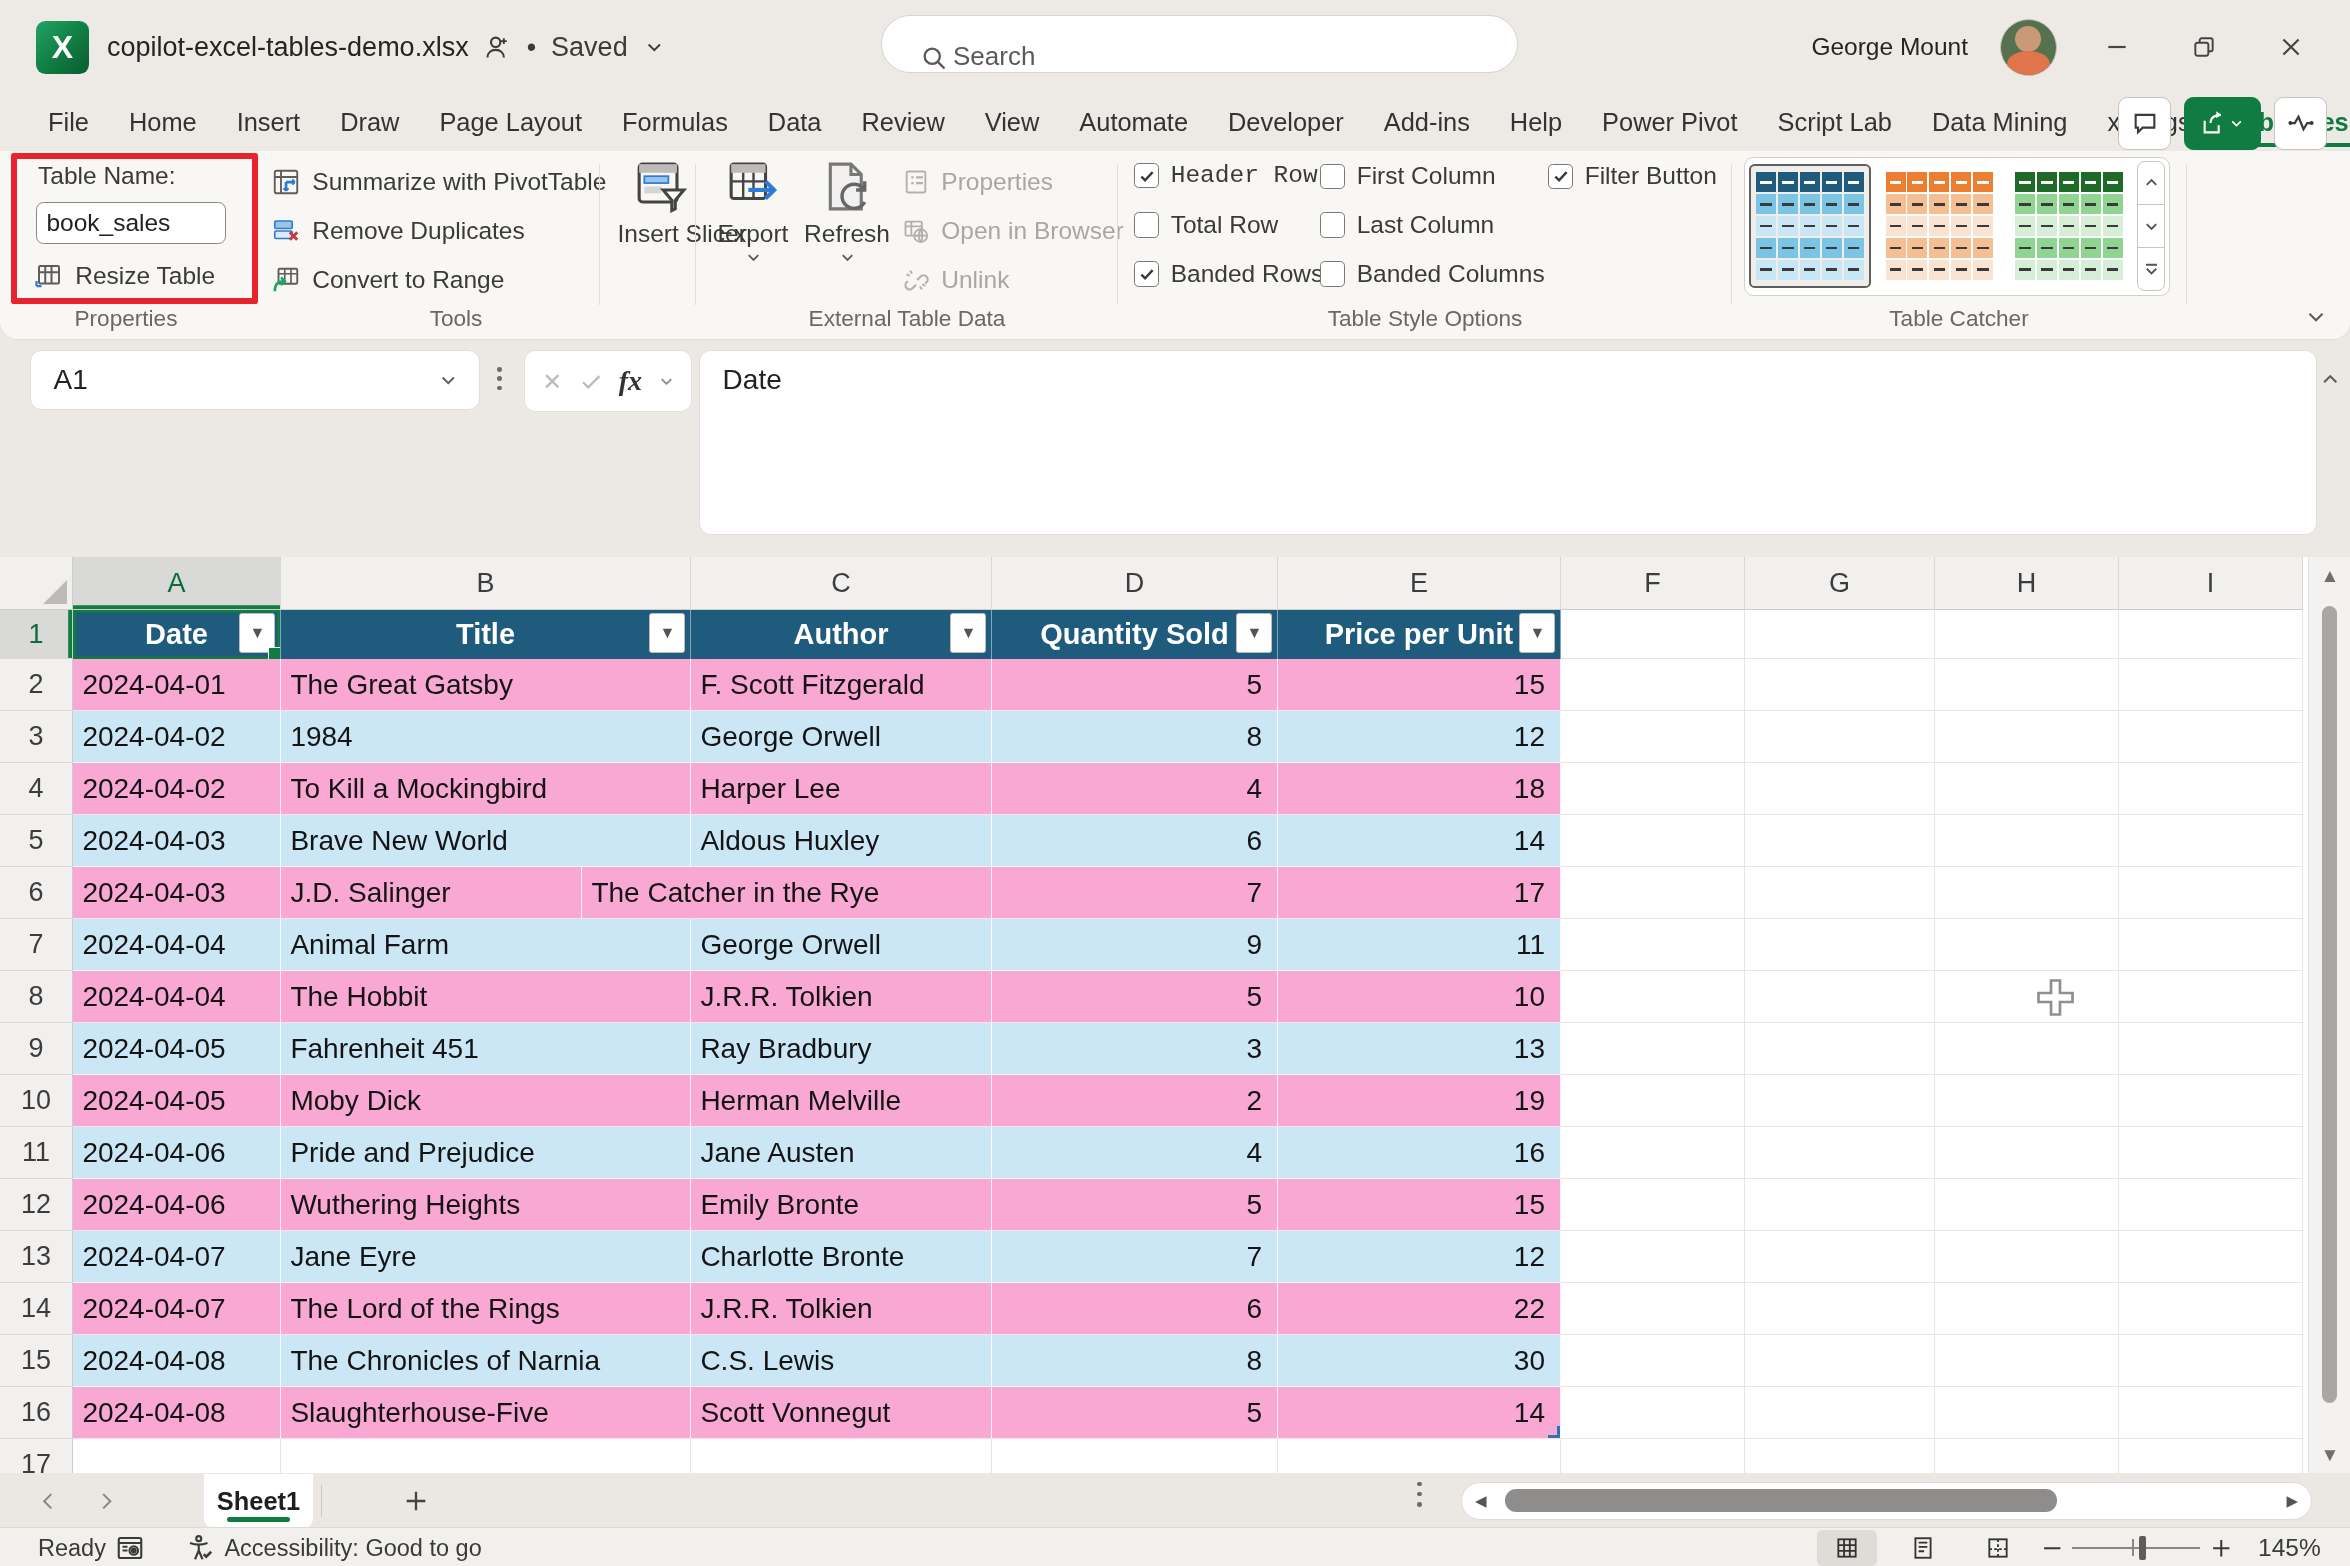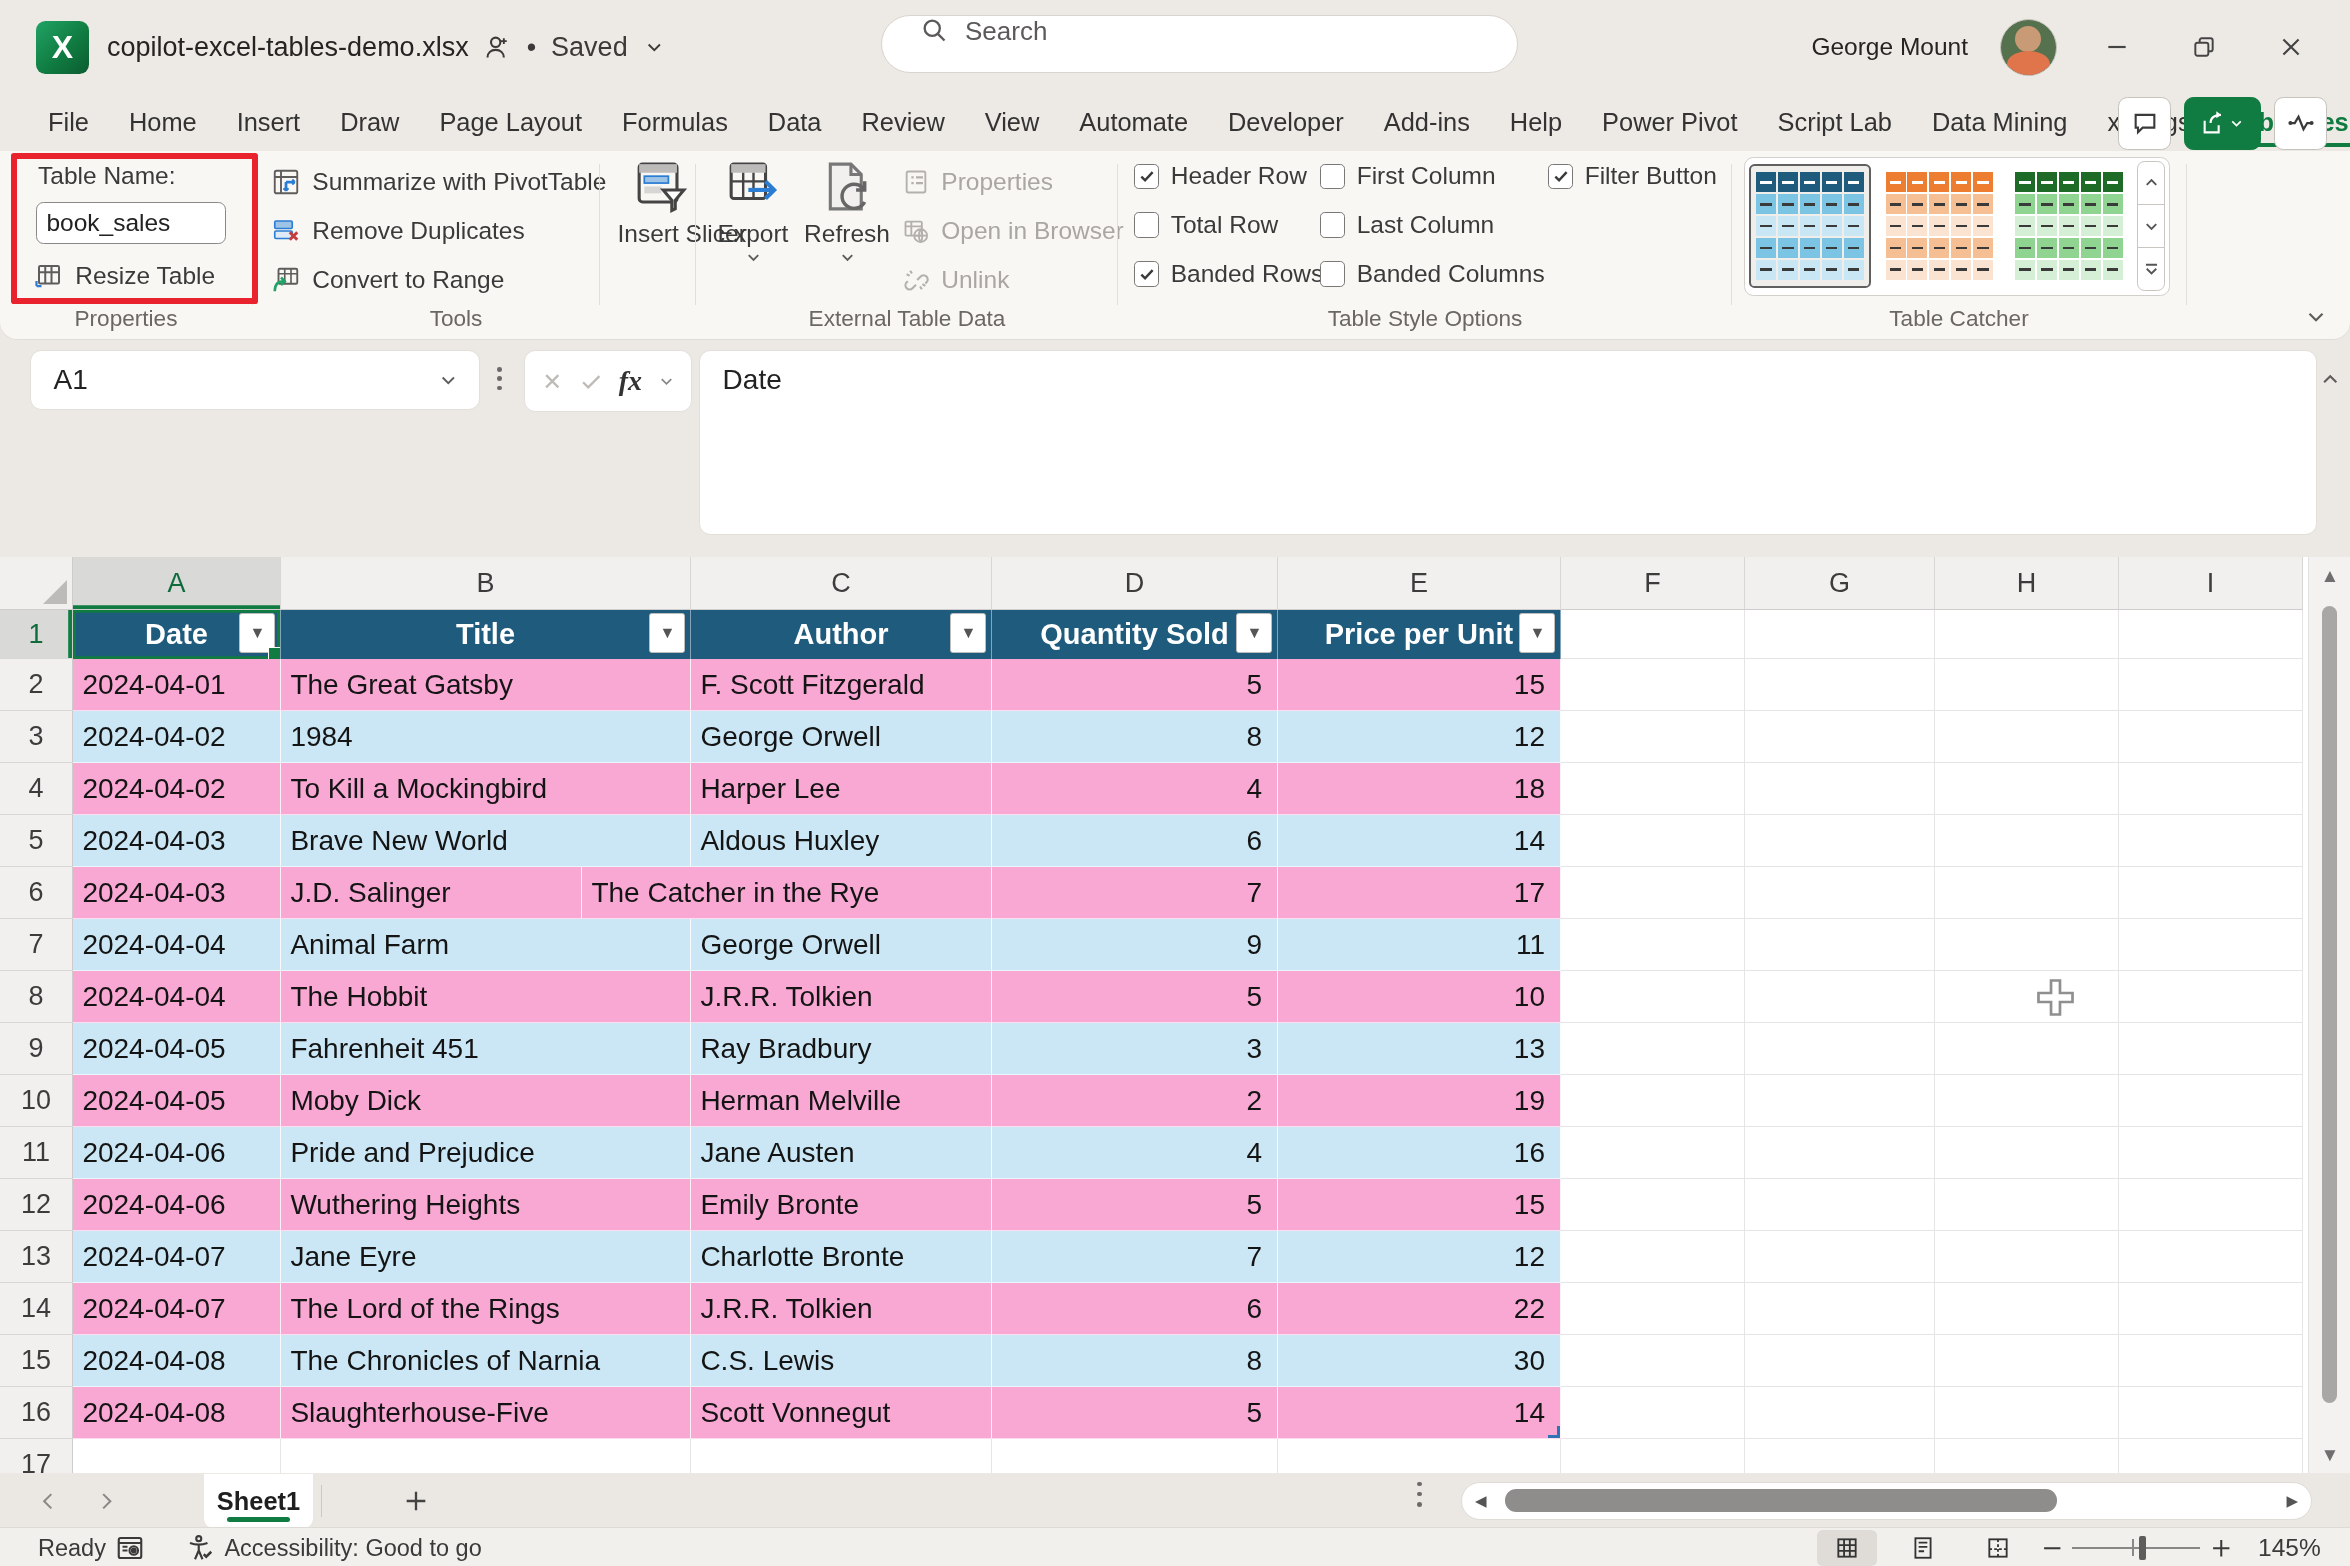--- a/index.html
+++ b/index.html
@@ -10,21 +10,21 @@
   svg{display:block}
 
   
   .titlebar{position:absolute;left:0;top:0;width:2350px;height:94px;background:#EDE9E5}
   .xl-logo{position:absolute;left:36px;top:21px;width:53px;height:53px;border-radius:9.4px;
            background:linear-gradient(135deg,#21A366 0%,#107C41 55%,#0B5C30 100%);
            display:flex;align-items:center;justify-content:center;color:#fff;font-weight:bold;font-size:32px}
   .fname{position:absolute;left:107px;top:0;height:94px;display:flex;align-items:center;gap:15px;font-size:27px;color:#252423}
   .fname .sub{color:#3b3a39}
   .searchpill{position:absolute;left:881px;top:15px;width:637px;height:58px;background:#fff;border:0.9px solid #D8D4CF;
-              border-radius:29px;display:flex;align-items:flex-start;padding-left:38px;gap:17px;box-sizing:border-box}
+              border-radius:29px;display:flex;align-items:flex-end;padding-left:38px;gap:5px;box-sizing:border-box}
   .searchpill .ph{font-size:26px;color:#5c5a58}
   .tb-right{position:absolute;right:0;top:0;height:94px;display:flex;align-items:center;gap:32px;padding-right:32px}
   .username{font-size:24.5px;color:#252423}
   .avatar{width:55px;height:55px;border-radius:50%;background:#55714d;position:relative;overflow:hidden;border:0.9px solid #c9c5c0}
   .avatar::before{content:"";position:absolute;left:14px;top:6.6px;width:26px;height:26px;border-radius:50%;background:#c99a76}
   .avatar::after{content:"";position:absolute;left:5.6px;top:31px;width:43px;height:26px;border-radius:50% 50% 0 0;background:#e0744a}
   .winbtn{width:55px;height:55px;display:flex;align-items:center;justify-content:center;color:#444}
 
   
   .tabrow{position:absolute;left:0;top:94px;width:2350px;height:56px;background:#EDE9E5}
@@ -339,21 +339,21 @@
         <path d="M9 15l-3 3a3.5 3.5 0 0 1-5-5l1-1" transform="translate(3 1)"></path>
         <path d="M12 9l3-3a3.5 3.5 0 0 1 5 5l-1 1" transform="translate(1 3)"></path>
         <path d="M7 4l1.5 2.5M4 7l2.5 1.5M17 20l-1.5-2.5M20 17l-2.5-1.5"></path>
       </svg>
     <span class="rlabel">Unlink</span>
   </div>
   <div class="glabel" style="left:697px;width:420px">External Table Data</div>
   <div class="gsep" style="left:1117px"></div>
 
   <div class="abs" style="left:1134px;top:0;width:593px;height:151px">
-      <div class="opt" style="left: 0px; top: 11.3px;">
+      <div class="opt" style="left: 0px; top: 11.3px; font-family: Liberation Mono, monospace;">
         <span class="cb">
           <svg viewBox="0 0 16 16" width="18" height="18">
             <path d="M3 8.5L6.3 11.8 13 4.6" fill="none" stroke="#3a3a3a" stroke-width="2.2"></path>
           </svg>
         </span>
         <span class="rlabel">Header Row</span>
       </div>
       <div class="opt" style="left: 0px; top: 60px;">
         <span class="cb"></span>
         <span class="rlabel">Total Row</span>

